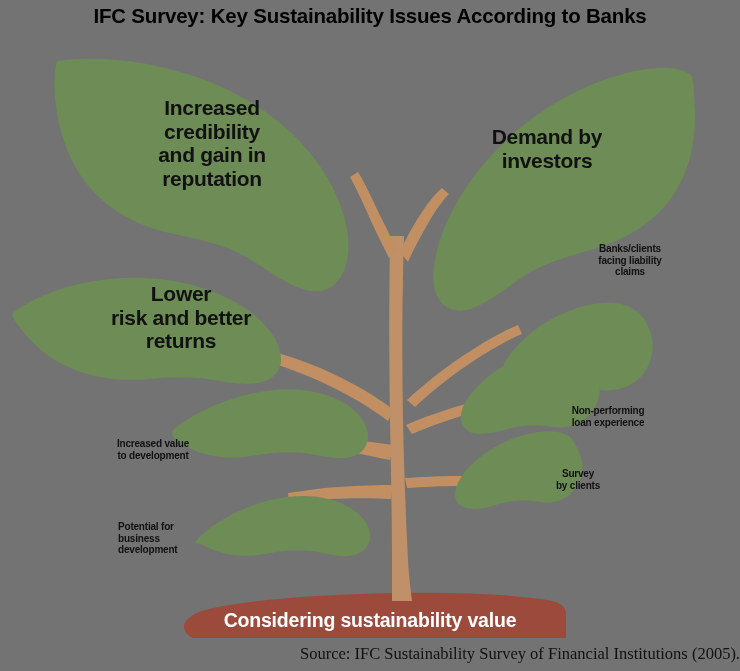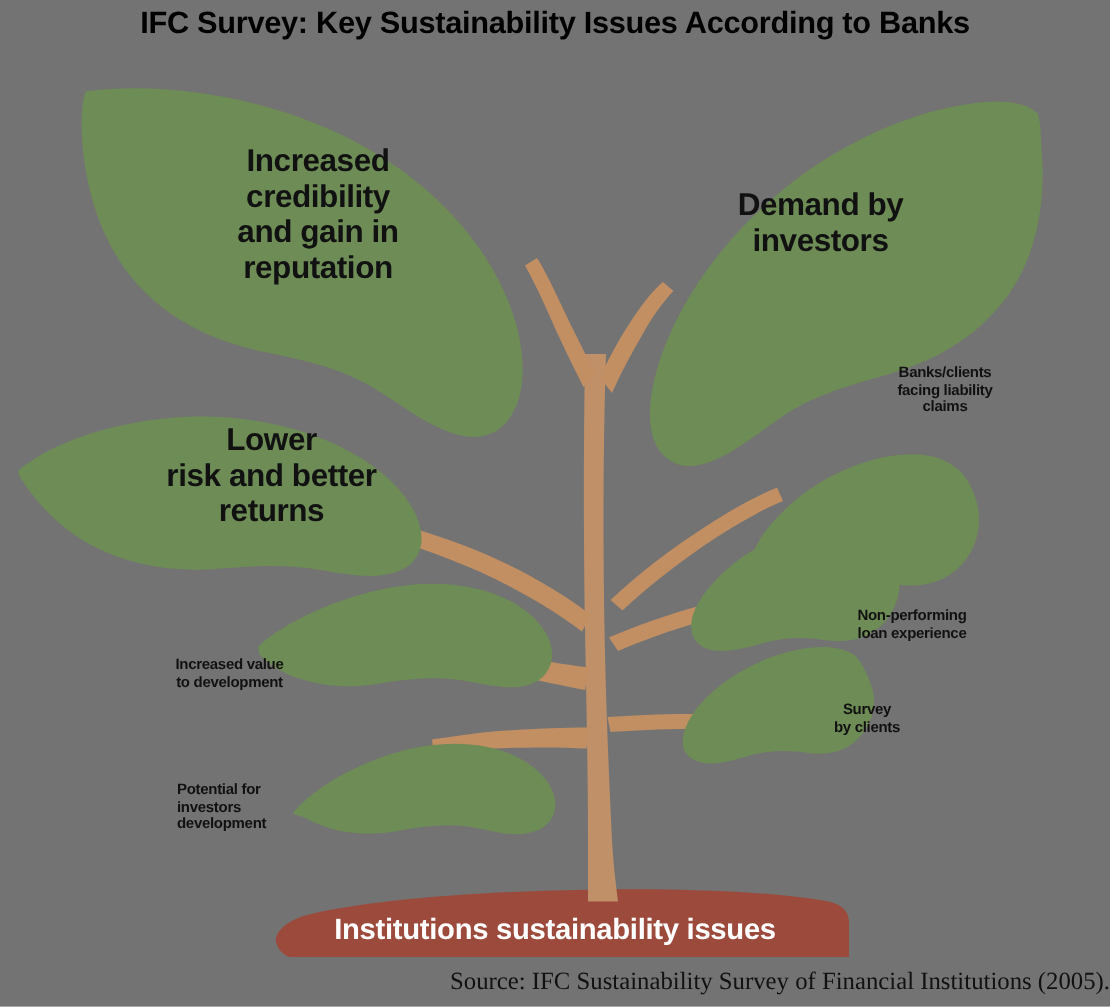--- a/index.html
+++ b/index.html
@@ -288,20 +288,20 @@
   <div class="leaf-label small" id="lbl-nonperf">Non-performing
 loan experience</div>
 
   <div class="leaf-label small" id="lbl-demand-cli">Survey
 by clients</div>
 
   <div class="leaf-label small" id="lbl-inc-value">Increased value
 to development</div>
 
   <div class="leaf-label small" id="lbl-potential">Potential for
-investors
+business
 development</div>
 
-  <div class="ground-label">Institutions sustainability issues</div>
+  <div class="ground-label">Considering sustainability value</div>
 
   <div class="source">Source:  IFC Sustainability Survey of Financial Institutions (2005).</div>
 
 </div>
 
 </body></html>

